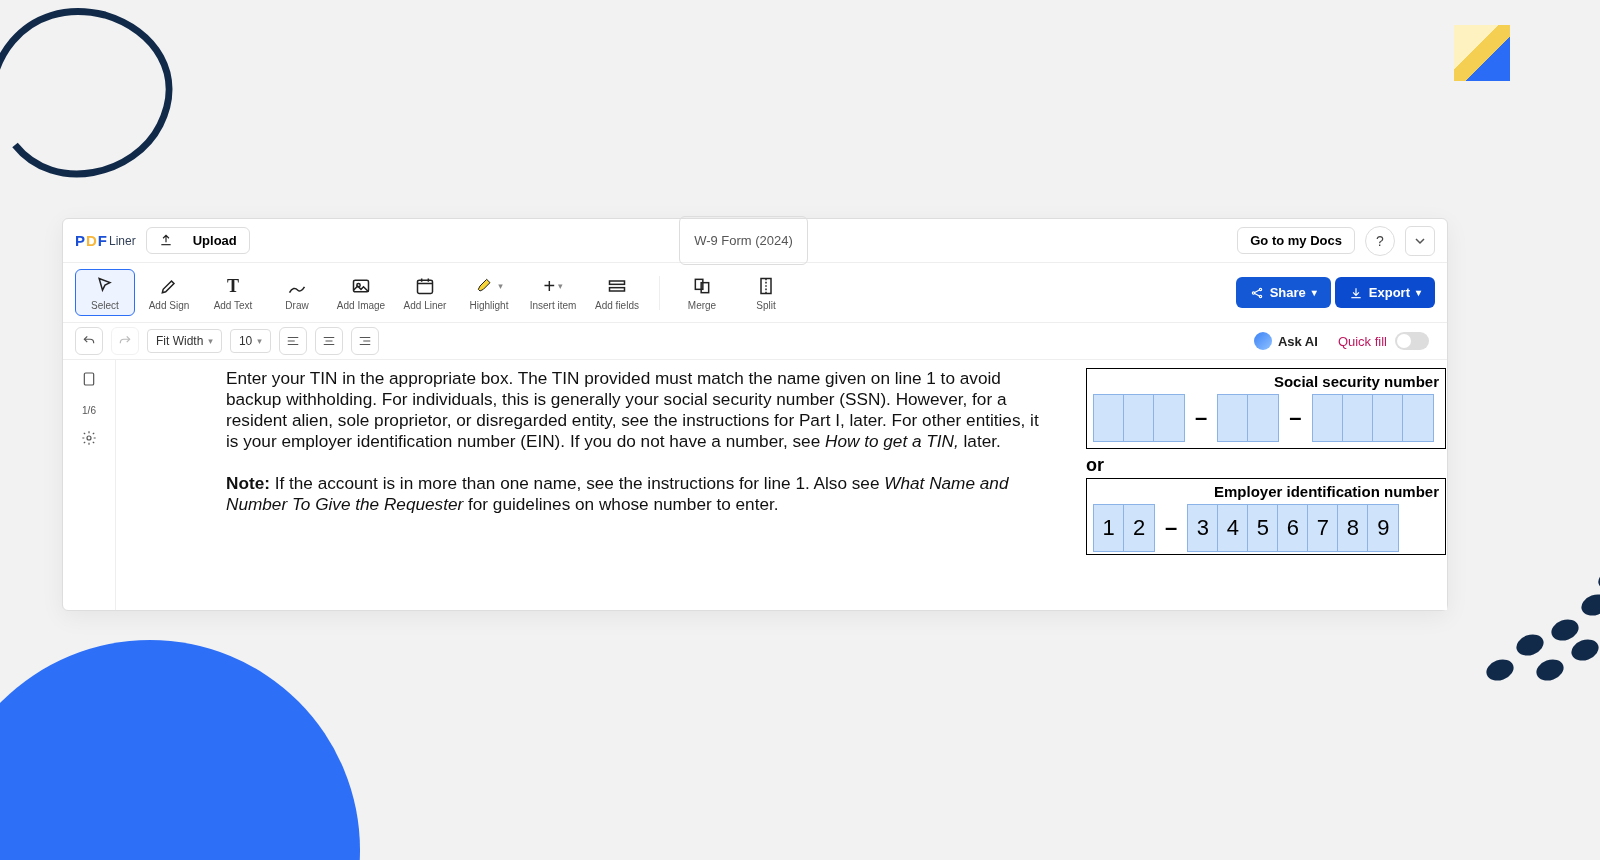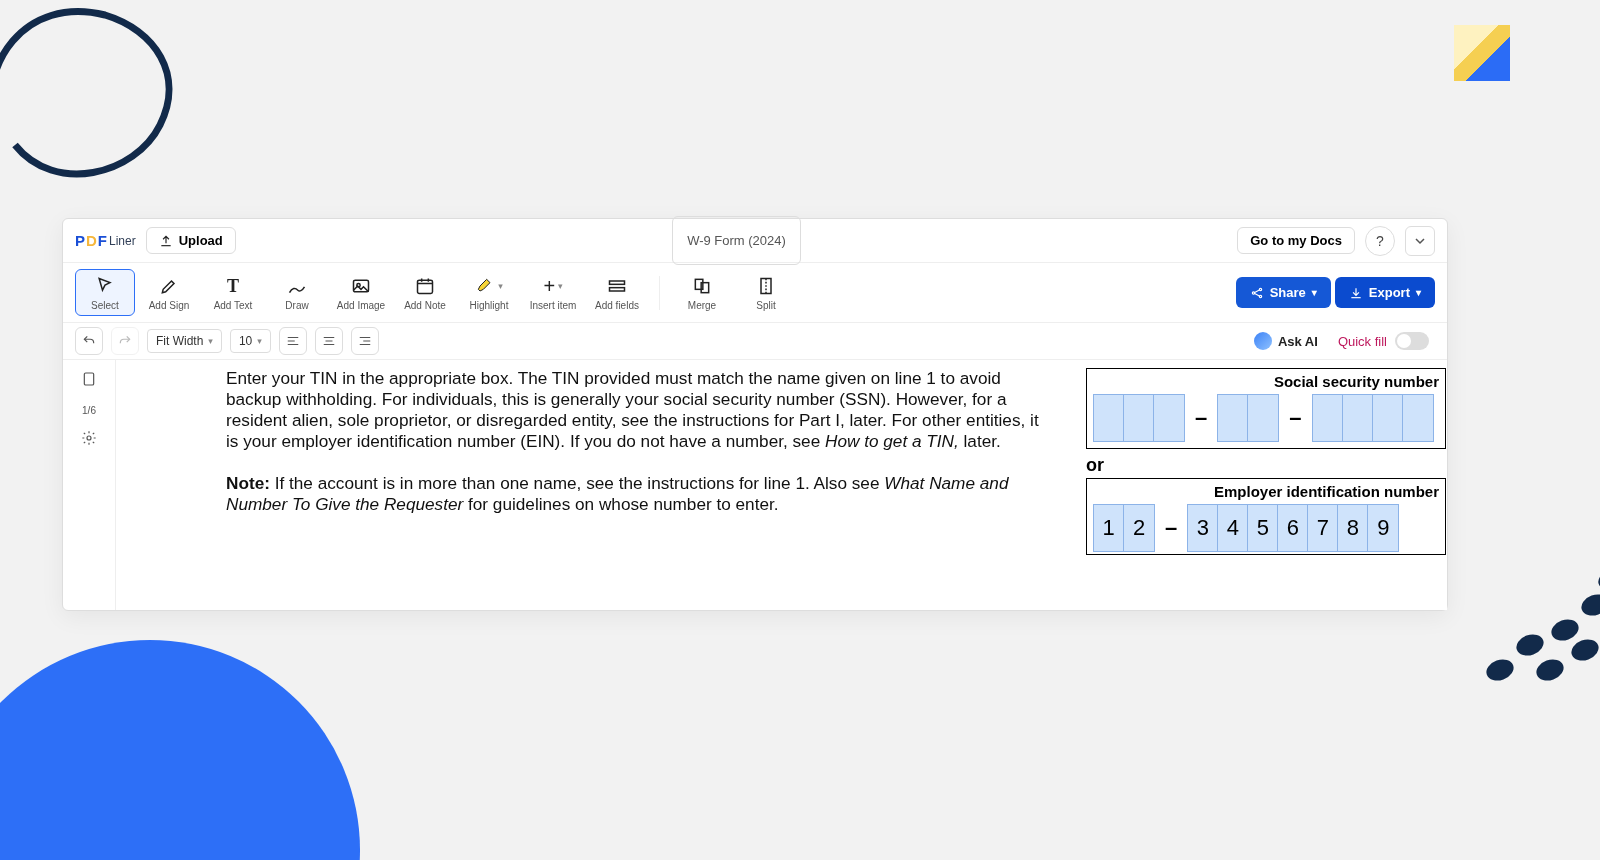--- a/index.html
+++ b/index.html
@@ -66,21 +66,21 @@
   }
   .logo {
     font-weight: 700;
     font-size: 15px;
     color: #1a4fd6;
     display: flex; align-items: center; gap: 1px;
   }
   .logo .y { color: #f6b73c; }
   .logo .liner { color:#324058; font-size:12px; font-weight:500; margin-left:1px;}
   .upload-btn {
-    display: flex; align-items: flex-end; gap: 6px;
+    display: flex; align-items: flex-start; gap: 20px;
     border: 1px solid #ddd; border-radius: 6px;
     padding: 5px 12px; font-size: 13px; font-weight: 600;
     background:#fff; cursor:pointer;
   }
   .doc-title-wrap { flex: 1; display:flex; justify-content:center; }
   .doc-title {
     border: 1px solid #ddd; border-radius: 6px;
     padding: 16px 14px; font-size: 13px; color:#555;
   }
   .topbar-right { display:flex; align-items:center; gap:10px;}
@@ -255,21 +255,21 @@
         </div>
       <div class="tlabel">Add Image</div>
     </div>
     <div class="tool">
       <div class="ticon">
           <svg width="20" height="20" viewBox="0 0 24 24" fill="none" stroke="#222" stroke-width="1.8">
             <rect x="3" y="5" width="18" height="16" rx="2"></rect>
             <path d="M3 9h18M8 3v4M16 3v4"></path>
           </svg>
         </div>
-      <div class="tlabel">Add Note</div>
+      <div class="tlabel">Add Liner</div>
     </div>
     <div class="tool withchev">
       <div class="ticon">
           <svg width="20" height="20" viewBox="0 0 24 24">
             <path d="M6 18l4-2 8-8-4-4-8 8-2 4z" fill="#f7d537" stroke="#222" stroke-width="1.2"></path>
           </svg>
         </div>
       <div class="tlabel">Highlight</div>
     </div>
     <div class="tool withchev">

